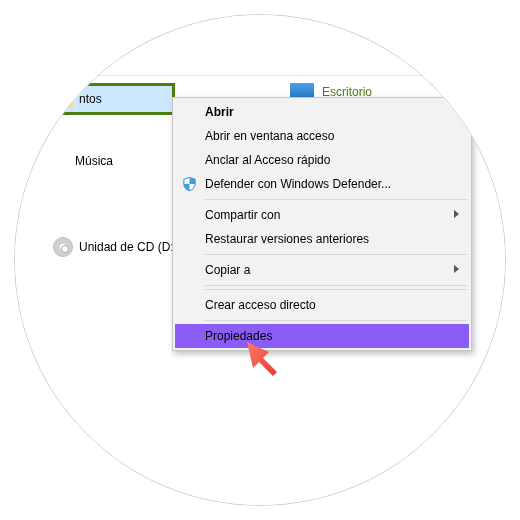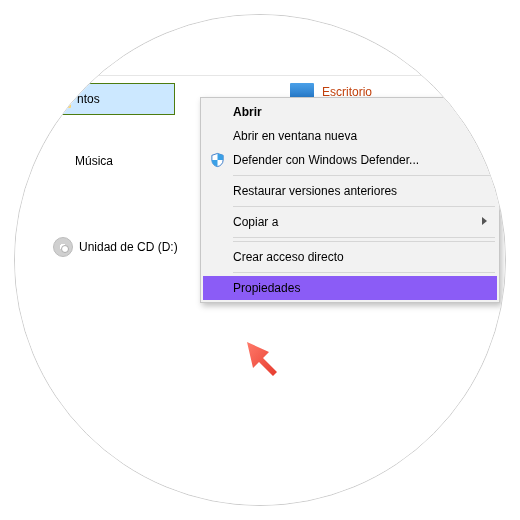--- a/index.html
+++ b/index.html
@@ -34,34 +34,34 @@
     top: 60px; left: 0;
     width: 100%;
     border-top: 1px solid #e6e6e6;
   }
   
   .folder-item-sel {
     position: absolute;
     top: 68px; left: 25px;
     width: 135px; height: 32px;
     background: #cce8ff;
-    border: 1px solid #4d7c0f;
+    border: 3px solid #4d7c0f;
     display: flex;
     align-items: center;
     padding-left: 6px;
     gap: 6px;
   }
   .folder-item-sel .txt { color: #000; }
   .folder-item2 {
     position: absolute;
     top: 68px; left: 275px;
     display: flex;
     align-items: center;
     gap: 8px;
-    color: #c2410c;
+    color: #4d7c0f;
   }
   .folder-icon {
     width: 24px; height: 18px;
     background: #ffd877;
     position: relative;
     border-radius: 1px;
   }
   .folder-icon::before {
     content:"";
     position:absolute;
@@ -101,21 +101,20 @@
 
   
   .menu {
     position: absolute;
     top: 82px; left: 157px;
     width: 300px;
     background: #f2f2f2;
     border: 1px solid #c7c7c7;
     box-shadow: 2px 3px 6px rgba(0,0,0,.25);
     padding: 2px;
-    margin-left: 28px;
   }
   .menu-item {
     display: flex;
     align-items: center;
     height: 24px;
     padding: 0 28px 0 30px;
     position: relative;
     color: #000;
     cursor: default;
   }
@@ -177,33 +176,40 @@
     <div class="sidebar-item cd">
       <span class="cd-icon"></span>
       <span>Unidad de CD (D:)</span>
     </div>
 
     <div class="menu">
       <div class="menu-item">
         <span class="bold">Abrir</span>
       </div>
       <div class="menu-item">
-        <span>Abrir en ventana nueva</span>
+        <span>Abrir en ventana acceso</span>
+      </div>
+      <div class="menu-item">
+        <span>Anclar al Acceso rápido</span>
       </div>
       <div class="menu-item">
         <span class="shield-icon">
           <svg viewBox="0 0 16 16" width="15" height="16">
             <path d="M8 1 L14 3 V8 C14 12 11 14.5 8 15 C5 14.5 2 12 2 8 V3 Z" fill="#fff" stroke="#3378c8" stroke-width="1"></path>
             <path d="M8 1 L14 3 V8 H8 Z" fill="#3ba0e6"></path>
             <path d="M8 8 H2 V8 C2 12 5 14.5 8 15 Z" fill="#3ba0e6"></path>
           </svg>
         </span>
         <span>Defender con Windows Defender...</span>
       </div>
       <div class="menu-sep"></div>
+      <div class="menu-item">
+        <span>Compartir con</span>
+        <span class="sub-arrow"></span>
+      </div>
       <div class="menu-item">
         <span>Restaurar versiones anteriores</span>
       </div>
       <div class="menu-sep"></div>
       <div class="menu-item">
         <span>Copiar a</span>
         <span class="sub-arrow"></span>
       </div>
       <div class="menu-sep"></div>
       <div class="menu-sep"></div>

